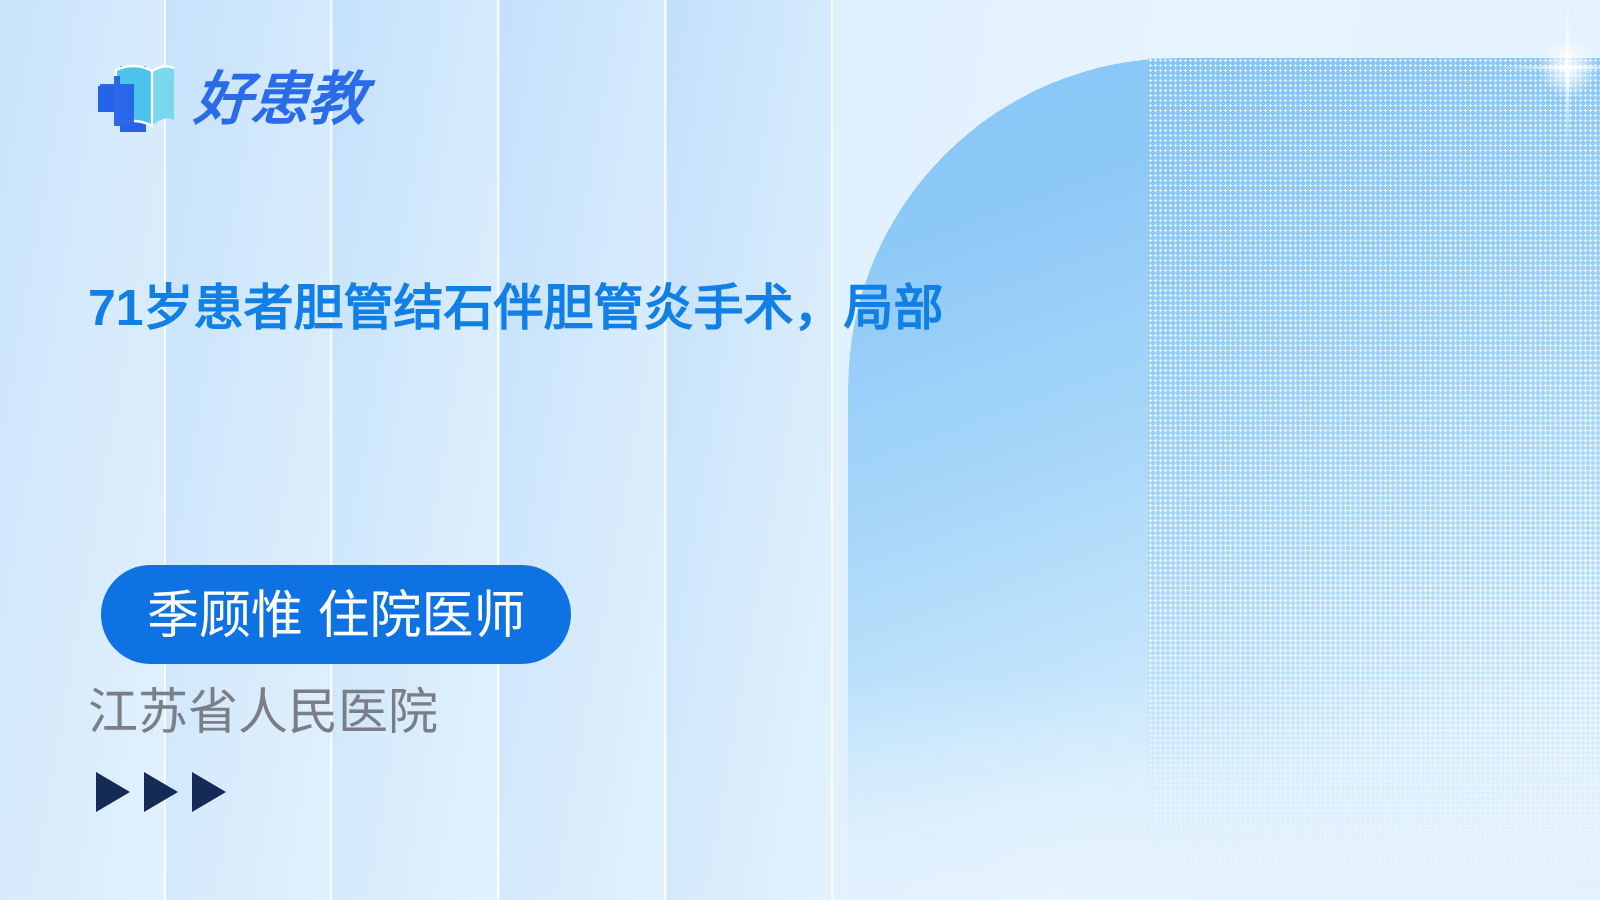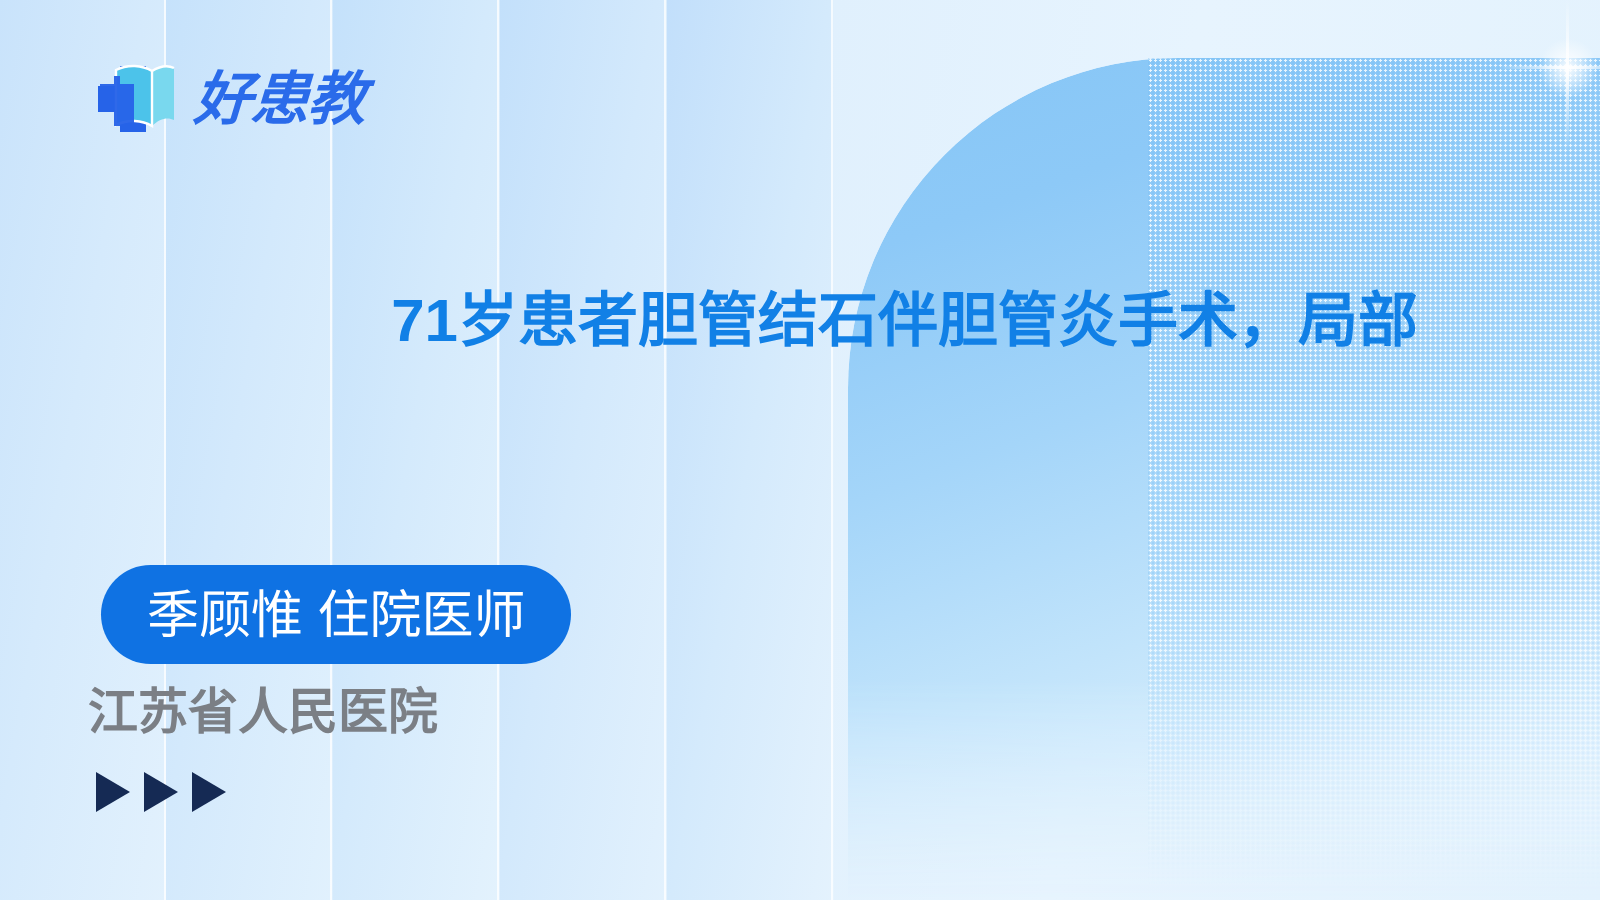--- a/index.html
+++ b/index.html
@@ -148,26 +148,25 @@
     transform: skewX(-3deg);
     white-space: nowrap;
   }
 
   
   .headline {
     position: absolute;
     left: 88px;
     top: 240px;
     width: 1330px;
-    font-size: 60px;
+    font-size: 50px;
     font-weight: 700;
     line-height: 1.38;
     color: #1180e6;
     letter-spacing: 0px;
-    text-align: right;
   }
   .headline .ln { display: block; white-space: nowrap; }
 
   
   .badge {
     position: absolute;
     left: 101px;
     top: 565px;
     height: 99px;
     padding: 0 46px;
@@ -181,21 +180,21 @@
     line-height: 1;
     white-space: nowrap;
   }
 
   
   .hospital {
     position: absolute;
     left: 88px;
     top: 680px;
     font-size: 50px;
-    font-weight: 700;
+    font-weight: 400;
     color: #7b7f85;
     line-height: 1.3;
     white-space: nowrap;
   }
 
   
   .arrows {
     position: absolute;
     left: 96px;
     top: 772px;

